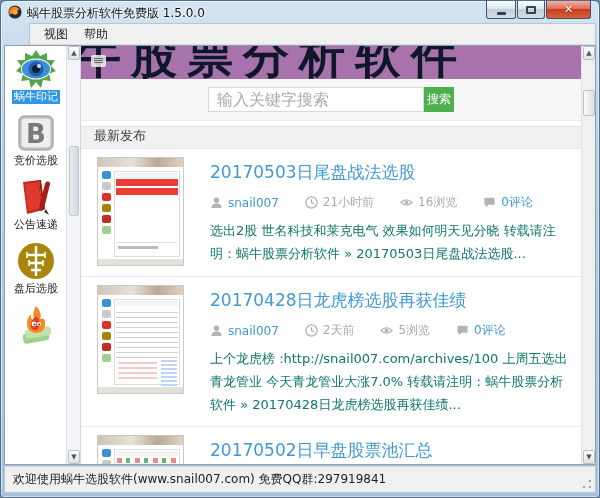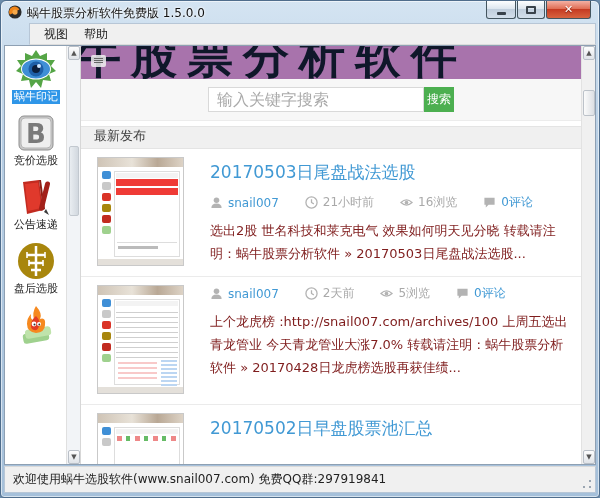--- a/index.html
+++ b/index.html
@@ -80,21 +80,21 @@
   .article { display:flex; padding:8px 10px 10px 16px; }
   .article + .article { border-top:1px solid #ebebeb; }
   .thumb { width:87px; height:109px; border:1px solid #c9c9c9; background:#fff;
     flex:none; position:relative; overflow:hidden; cursor:pointer; }
   .art-body { margin-left:26px; flex:1; min-width:0; }
   .art-title { font-size:17px; color:#4199d4; margin:4px 0 10px; font-weight:normal; cursor:pointer; white-space:nowrap; }
   .meta { display:flex; align-items:center; font-size:12px; color:#a9a9a9; margin-bottom:8px; }
   .meta .m { display:flex; align-items:center; margin-right:26px; }
   .meta svg { width:13px; height:13px; margin-right:5px; }
   .meta .comments { color:#4199d4; cursor:pointer; }
-  .excerpt { font-size:13px; color:#7f1d1d; line-height:23px; max-width:385px; }
+  .excerpt { font-size:13px; color:#0f766e; line-height:23px; max-width:385px; }
 
   
   .t-top { height:9px; background:linear-gradient(90deg,#cfc4b6,#e8e2d8 40%,#b9a895 70%,#ddd3c6); }
   .t-rail { position:absolute; left:2px; top:13px; width:12px; bottom:8px; }
   .t-rail i { display:block; width:9px; height:8px; border-radius:2px; margin:0 auto 3px; }
   .t-main { position:absolute; left:16px; right:3px; top:13px; bottom:8px;
     border:1px solid #ddd; background:#fff; }
   .t-foot { position:absolute; left:0; right:0; bottom:0; height:6px; background:#e4e0da; }
   .t-redrow { height:7px; background:#ef3b36; margin:1px 1px 2px; }
   .t-hdr { height:5px; background:#f3f3f3; margin:1px; }
@@ -313,20 +313,21 @@
               </div>
               <div class="t-main">
                 <div class="t-hdr"></div>
                 <div class="t-lines"></div>
                 <div class="t-redtext"></div>
                 <div class="t-bluetext"></div>
               </div>
               <div class="t-foot"></div>
             </div>
             <div class="art-body">
+              <div class="art-title">20170428日龙虎榜选股再获佳绩</div>
               <div class="meta">
                 <span class="m">
                     <svg viewBox="0 0 14 14">
                       <circle cx="7" cy="4.5" r="3" fill="#b3b3b3"></circle>
                       <path d="M1.5 13 Q1.5 8 7 8 Q12.5 8 12.5 13 Z" fill="#b3b3b3"></path>
                     </svg>
                     <span style="color:#4199d4">snail007</span>
                   </span>
                 <span class="m">
                     <svg viewBox="0 0 14 14">

